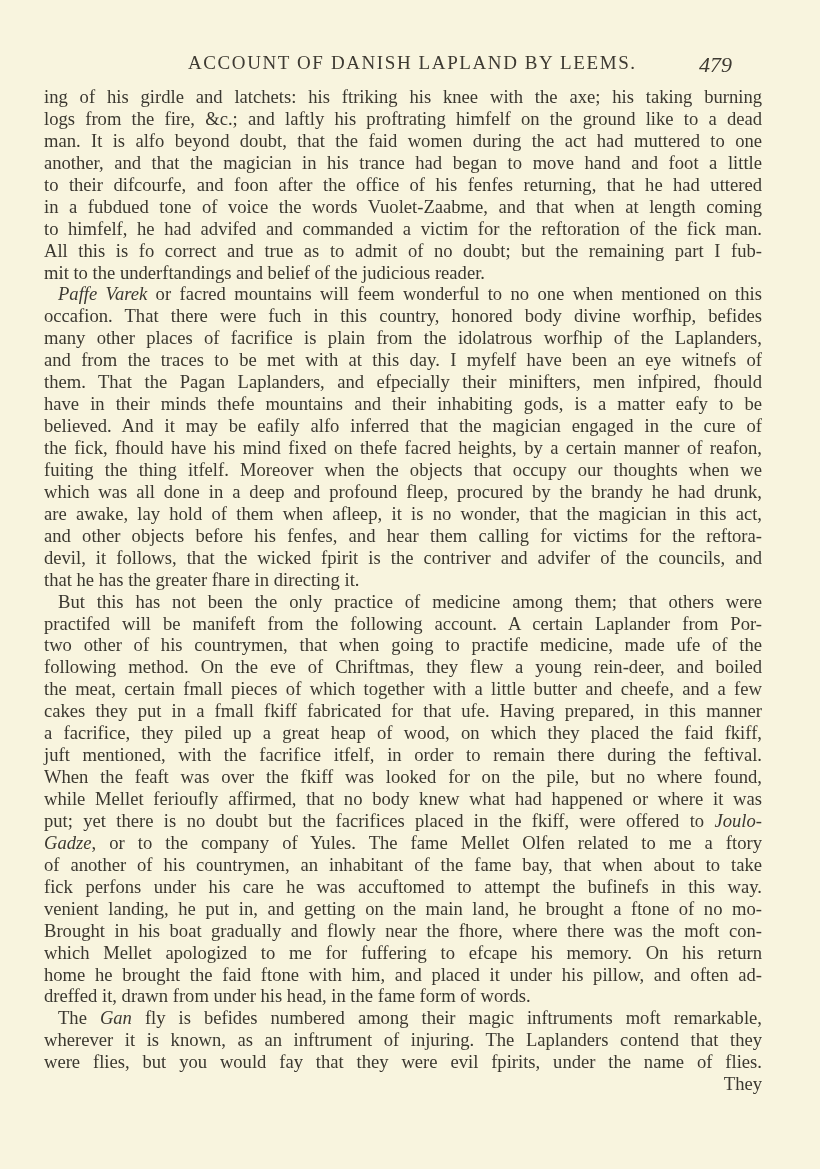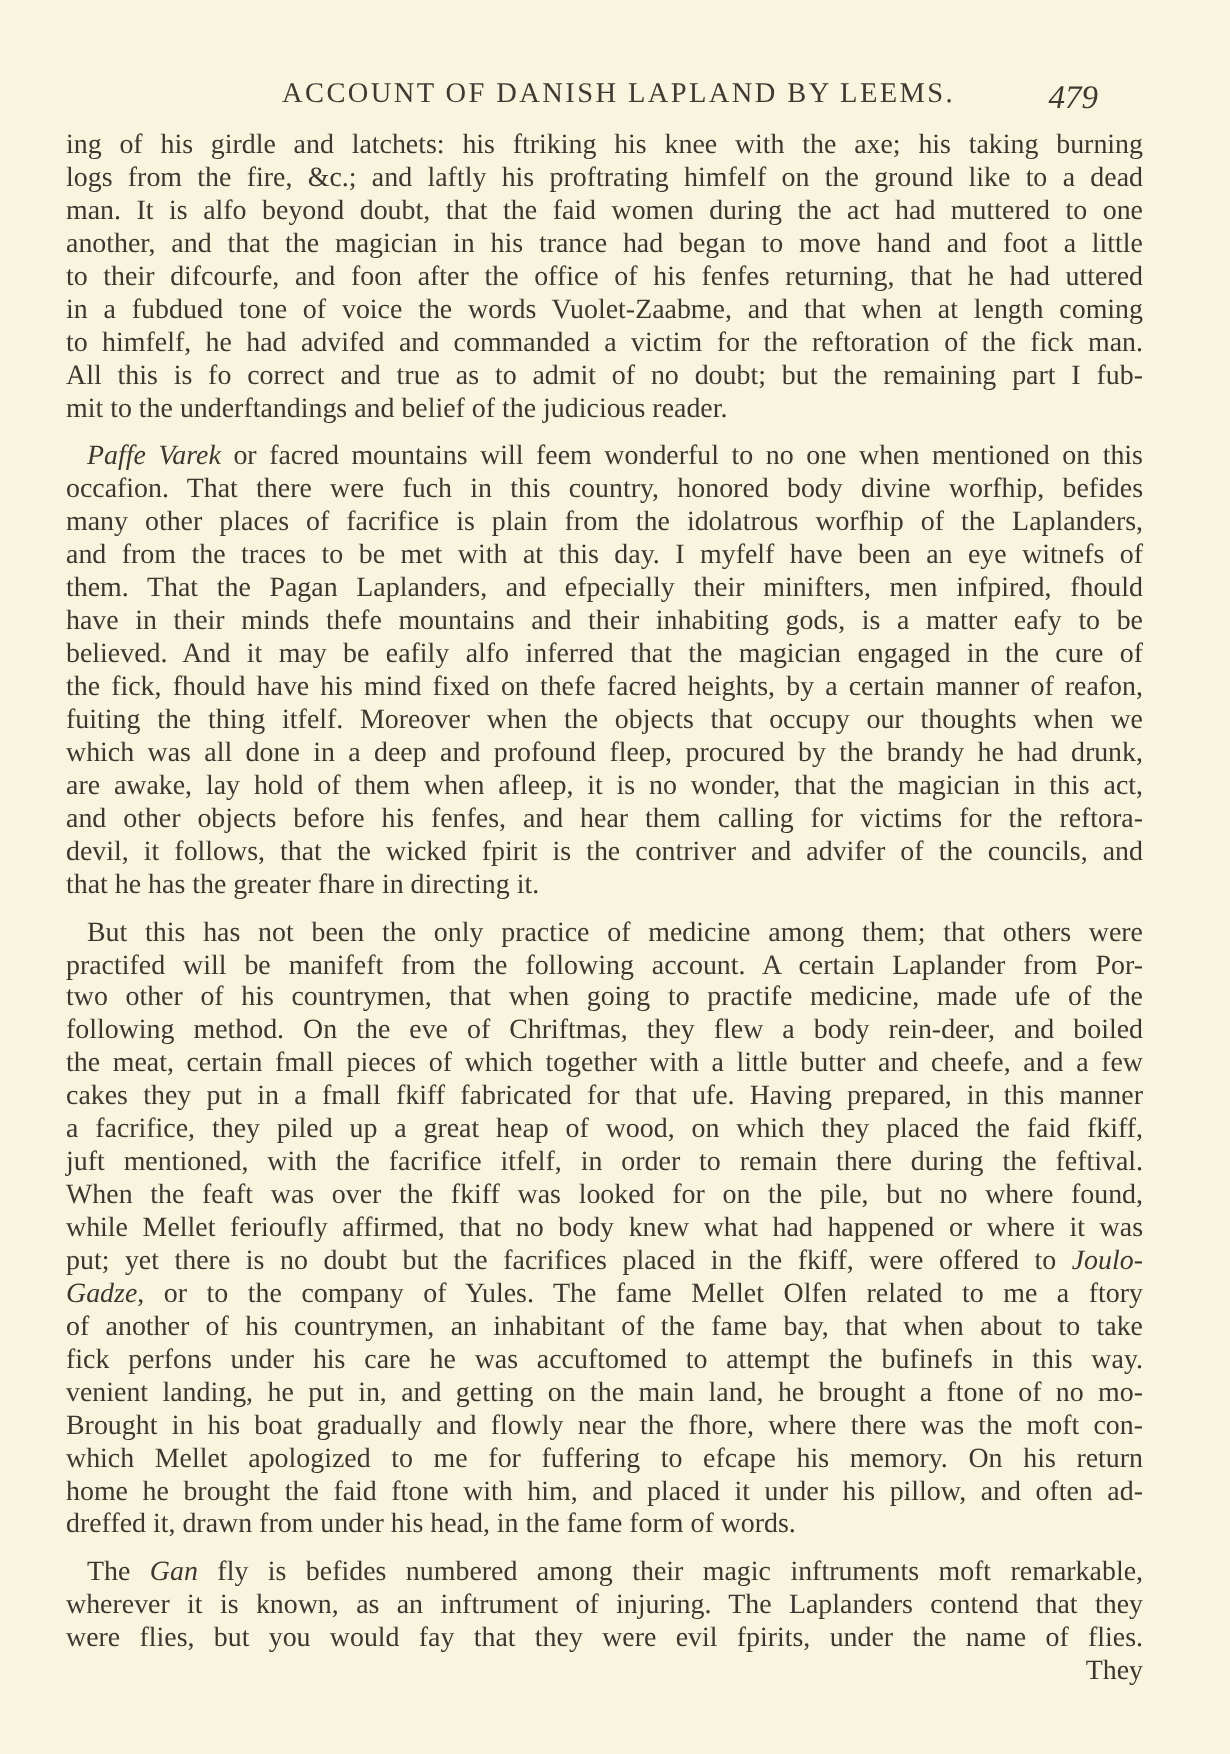--- a/index.html
+++ b/index.html
@@ -22,21 +22,21 @@
   }
   .body-text {
     position: absolute; left: 44px; top: 86px; width: 718px;
     font-size: 18.6px; line-height: 21.95px;
   }
   .line {
     display: block; white-space: nowrap; text-align: justify;
     text-align-last: justify; height: 21.95px;
   }
   .line.last { text-align-last: left; }
-  .line.indent { padding-left: 14px; margin-top: 10px; }
+  .line.indent { padding-left: 14px; }
   .line.catch { text-align-last: right; }
   i { font-style: italic; }
 </style>
 </head>
 <body>
 
 <div class="page">
   <div class="running-head">ACCOUNT OF DANISH LAPLAND BY LEEMS.</div>
   <div class="folio">479</div>
   <div class="body-text" id="body-text">
@@ -59,21 +59,21 @@
       <span class="line ">the fick, fhould have his mind fixed on thefe facred heights, by a certain manner of reafon,</span>
       <span class="line ">fuiting the thing itfelf. Moreover when the objects that occupy our thoughts when we</span>
       <span class="line ">which was all done in a deep and profound fleep, procured by the brandy he had drunk,</span>
       <span class="line ">are awake, lay hold of them when afleep, it is no wonder, that the magician in this act,</span>
       <span class="line ">and other objects before his fenfes, and hear them calling for victims for the reftora-</span>
       <span class="line ">devil, it follows, that the wicked fpirit is the contriver and advifer of the councils, and</span>
       <span class="line last">that he has the greater fhare in directing it.</span>
       <span class="line indent">But this has not been the only practice of medicine among them; that others were</span>
       <span class="line ">practifed will be manifeft from the following account. A certain Laplander from Por-</span>
       <span class="line ">two other of his countrymen, that when going to practife medicine, made ufe of the</span>
-      <span class="line ">following method. On the eve of Chriftmas, they flew a body rein-deer, and boiled</span>
+      <span class="line ">following method. On the eve of Chriftmas, they flew a young rein-deer, and boiled</span>
       <span class="line ">the meat, certain fmall pieces of which together with a little butter and cheefe, and a few</span>
       <span class="line ">cakes they put in a fmall fkiff fabricated for that ufe. Having prepared, in this manner</span>
       <span class="line ">a facrifice, they piled up a great heap of wood, on which they placed the faid fkiff,</span>
       <span class="line ">juft mentioned, with the facrifice itfelf, in order to remain there during the feftival.</span>
       <span class="line ">When the feaft was over the fkiff was looked for on the pile, but no where found,</span>
       <span class="line ">while Mellet ferioufly affirmed, that no body knew what had happened or where it was</span>
       <span class="line ">put; yet there is no doubt but the facrifices placed in the fkiff, were offered to <i>Joulo-</i></span>
       <span class="line "><i>Gadze</i>, or to the company of Yules. The fame Mellet Olfen related to me a ftory</span>
       <span class="line ">of another of his countrymen, an inhabitant of the fame bay, that when about to take</span>
       <span class="line ">fick perfons under his care he was accuftomed to attempt the bufinefs in this way.</span>

